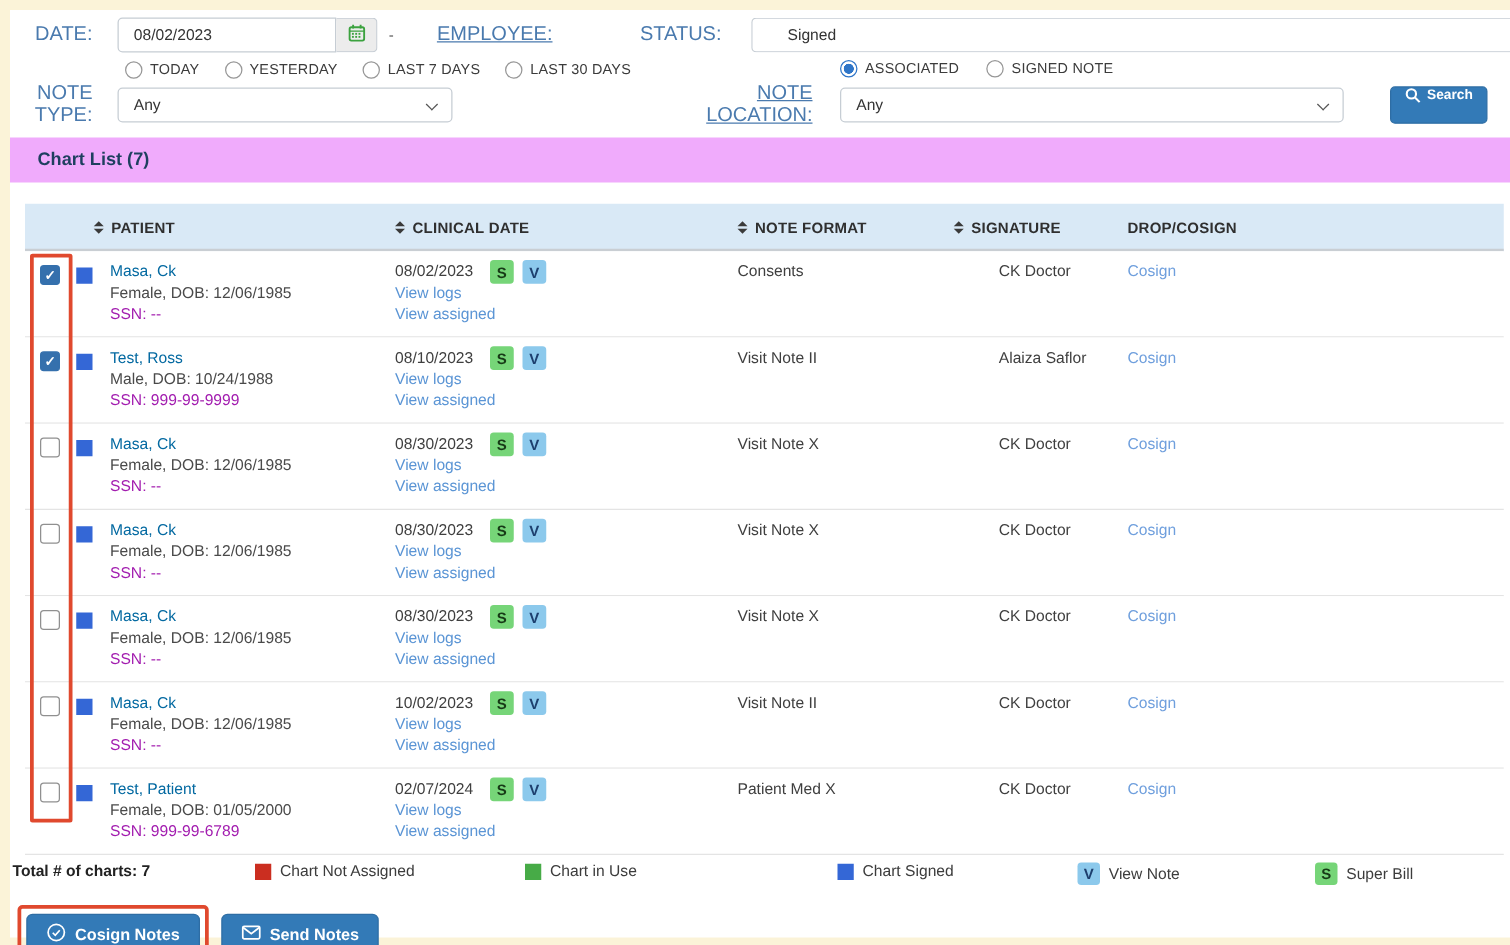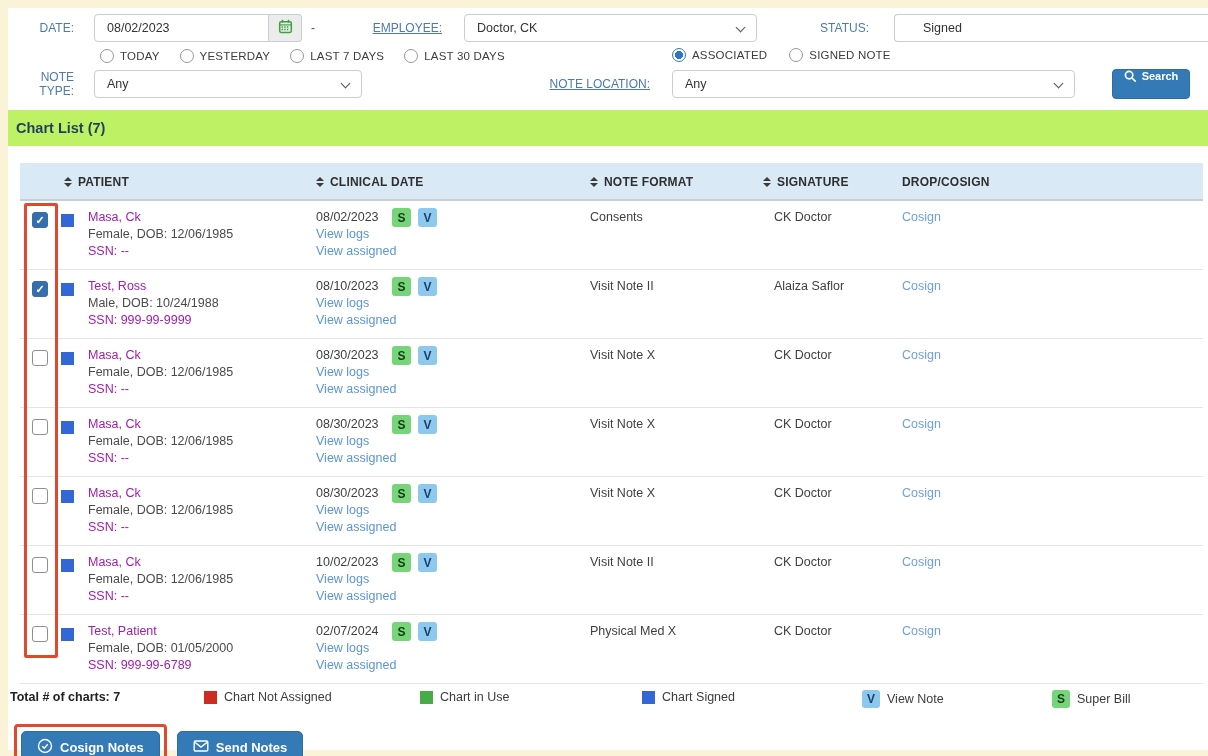--- a/index.html
+++ b/index.html
@@ -11,21 +11,21 @@
     -webkit-font-smoothing:antialiased;
   }
   .panel { position:absolute; left:8px; top:8px; right:0; bottom:6px; background:#ffffff; }
 
   
   .filters { position:relative; height:100px; font-size:12px; }
   .frow { position:absolute; display:flex; align-items:center; left:0; right:0; }
   #frow1 { top:6px;  height:28px; }
   #frow2 { top:40px; height:16px; }
   #frow3 { top:62px; height:28px; }
-  .flbl { color:#4a7aae; font-size:12px; }
+  .flbl { color:#4a7aae; font-size:16px; }
   .lbl-date, .lbl-notetype { width:66px; text-align:right; margin-right:20px; flex:0 0 auto; }
   .lbl-emp, .lbl-loc { width:118px; text-align:right; margin-right:22px; flex:0 0 auto;text-decoration:underline; }
   .igroup { display:flex; height:28px; flex:0 0 auto; }
   .tinput {
     width:175px; height:28px; border:1px solid #c6cdd4; border-radius:4px 0 0 4px;
     background:#fff; color:#333; font-size:12.5px; line-height:26px; padding-left:12px;
   }
   .calbtn {
     width:33px; height:28px; border:1px solid #c6cdd4; border-left:none; border-radius:0 4px 4px 0;
     background:#ececec; display:flex; align-items:center; justify-content:center; cursor:pointer;
@@ -54,57 +54,57 @@
   .radio-item.checked .rdot { border:1px solid #2e75c8; background:radial-gradient(circle, #2e75c8 0 45%, #fff 50%); }
   .rlabel { color:#3c3c3c; font-size:11.5px; letter-spacing:.2px; }
   .searchbtn {
     margin-left:37px; width:78px; height:30px; background:#337ab7; border:1px solid #2e6da4; border-radius:4px;
     color:#fff; font-size:11px; font-weight:bold; display:flex; align-items:flex-start; justify-content:center; gap:5px;
     cursor:pointer; flex:0 0 auto;
   }
 
   
   .chart-header {
-    margin-top:2px; height:36px; background:#bef264; color:#1e3f5f;
-    font-size:14.5px; font-weight:bold; line-height:36px; padding-left:8px;
+    margin-top:2px; height:36px; background:#f0abfc; color:#1e3f5f;
+    font-size:14.5px; font-weight:bold; line-height:36px; padding-left:22px;
   }
   .table-zone { position:relative; margin:17px 5px 0 12px; }
   .thead {
     position:relative; height:38px; background:#d9e9f6; border-bottom:2px solid #c9ced3;
   }
   .hcell { position:absolute; top:0; height:38px; display:flex; align-items:center; gap:6px;
     font-size:12px; font-weight:bold; color:#2f2f2f; letter-spacing:.2px; cursor:pointer; }
-  .h-patient   { left:44px; }
+  .h-patient   { left:55px; }
   .h-clinical  { left:296px; }
   .h-format    { left:570px; }
   .h-signature { left:743px; }
   .h-drop      { left:882px; cursor:default; }
   .sort { display:inline-flex; flex-direction:column; gap:2px; }
   .sort i { display:block; width:0; height:0; border-left:4px solid transparent; border-right:4px solid transparent; }
   .sort .up { border-bottom:4px solid #3a3a3a; }
   .sort .dn { border-top:4px solid #3a3a3a; }
 
   .trow { position:relative; height:69px; border-bottom:1px solid #e4e4e4; background:#fff; }
   .cbx { position:absolute; left:12px; top:11px; width:16px; height:16px; border:1.5px solid #909090;
     border-radius:3px; background:#fff; cursor:pointer; }
   .cbx.checked { background:#3570ad; border-color:#3570ad; }
   .cbx.checked::after { content:"\2713"; position:absolute; left:2.5px; top:0.5px; color:#fff; font-size:11px; font-weight:bold; }
   .sq-signed { position:absolute; left:41px; top:13px; width:13px; height:13px; background:#3467d6; }
-  .p-name { position:absolute; left:68px; top:9px;  font-size:12.5px; color:#a21caf; cursor:pointer; }
+  .p-name { position:absolute; left:68px; top:9px;  font-size:12.5px; color:#0369a1; cursor:pointer; }
   .p-demo { position:absolute; left:68px; top:26px; font-size:12.5px; color:#4a4a4a; }
   .p-ssn  { position:absolute; left:68px; top:43px; font-size:12.5px; color:#a21caf; }
   .c-date { position:absolute; left:296px; top:9px; font-size:12.5px; color:#3f3f3f; }
   .badge  { position:absolute; top:7px; width:19px; height:19px; border-radius:3px; font-size:12px; font-weight:bold;
     display:flex; align-items:center; justify-content:center; cursor:pointer; }
   .badge-s { left:372px; background:#76d578; color:#173a17; }
   .badge-v { left:398px; background:#8cc9ec; color:#1d3f6e; }
   .lnk-logs     { position:absolute; left:296px; top:26px; font-size:12.5px; color:#5b95d5; cursor:pointer; }
   .lnk-assigned { position:absolute; left:296px; top:43px; font-size:12.5px; color:#5b95d5; cursor:pointer; }
   .c-format    { position:absolute; left:570px; top:9px; font-size:12.5px; color:#3f3f3f; }
-  .c-signature { position:absolute; left:754px; top:9px; font-size:12.5px; color:#3f3f3f; }
+  .c-signature { position:absolute; left:779px; top:9px; font-size:12.5px; color:#3f3f3f; }
   .lnk-cosign  { position:absolute; left:882px; top:9px; font-size:12.5px; color:#6f9fdd; cursor:pointer; }
 
   .cbx-annotation {
     position:absolute; left:4px; top:40px; width:34px; height:455px;
     border:3px solid #e0492e; border-radius:2px; pointer-events:none; z-index:5;
   }
 
   
   .footer-legend { position:relative; height:22px; margin-top:6px; font-size:12.5px; }
   .fl-item { position:absolute; top:0; display:flex; align-items:center; gap:7px; color:#3c3c3c; }
@@ -152,24 +152,20 @@
                 <rect x="3.8" y="10.4" width="1.6" height="1.6"></rect>
                   <rect x="6.6" y="10.4" width="1.6" height="1.6"></rect>
                   <rect x="9.4" y="10.4" width="1.6" height="1.6"></rect>
               </g>
             </svg>
           </span>
         </div>
       </div>
       <div class="dash">-</div>
       <div class="flbl lbl-emp">EMPLOYEE:</div>
-      <div class="sel sel-employee">
-        <span>Doctor, CK</span>
-        <span class="chev"></span>
-      </div>
       <div class="flbl lbl-status">STATUS:</div>
       <div class="status-input">Signed</div>
     </div>
 
     <div class="frow" id="frow2">
       <div class="radios-left">
         <div class="radio-item">
           <span class="rdot"></span>
           <span class="rlabel">TODAY</span>
         </div>
@@ -353,40 +349,40 @@
       <span class="cbx"></span>
       <span class="sq-signed"></span>
       <span class="p-name">Test, Patient</span>
       <span class="p-demo">Female, DOB: 01/05/2000</span>
       <span class="p-ssn">SSN: 999-99-6789</span>
       <span class="c-date">02/07/2024</span>
       <span class="badge badge-s">S</span>
       <span class="badge badge-v">V</span>
       <span class="lnk-logs">View logs</span>
       <span class="lnk-assigned">View assigned</span>
-      <span class="c-format">Physical Med X</span>
+      <span class="c-format">Patient Med X</span>
       <span class="c-signature">CK Doctor</span>
       <span class="lnk-cosign">Cosign</span>
     </div>
       </div>
 
     <div class="cbx-annotation"></div>
   </div>
 
   <div class="footer-legend">
     <div class="fl-item fl-total" style="left:2px;">Total # of charts: 7</div>
     <div class="fl-item" style="left:196px;">
       <span class="fl-sq sq-red"></span>
       <span>Chart Not Assigned</span>
     </div>
     <div class="fl-item" style="left:412px;">
       <span class="fl-sq sq-green"></span>
       <span>Chart in Use</span>
     </div>
-    <div class="fl-item" style="left:634px;">
+    <div class="fl-item" style="left:662px;">
       <span class="fl-sq sq-blue"></span>
       <span>Chart Signed</span>
     </div>
     <div class="fl-item" style="left:854px;">
       <span class="fl-badge v">V</span>
       <span>View Note</span>
     </div>
     <div class="fl-item" style="left:1044px;">
       <span class="fl-badge s">S</span>
       <span>Super Bill</span>

